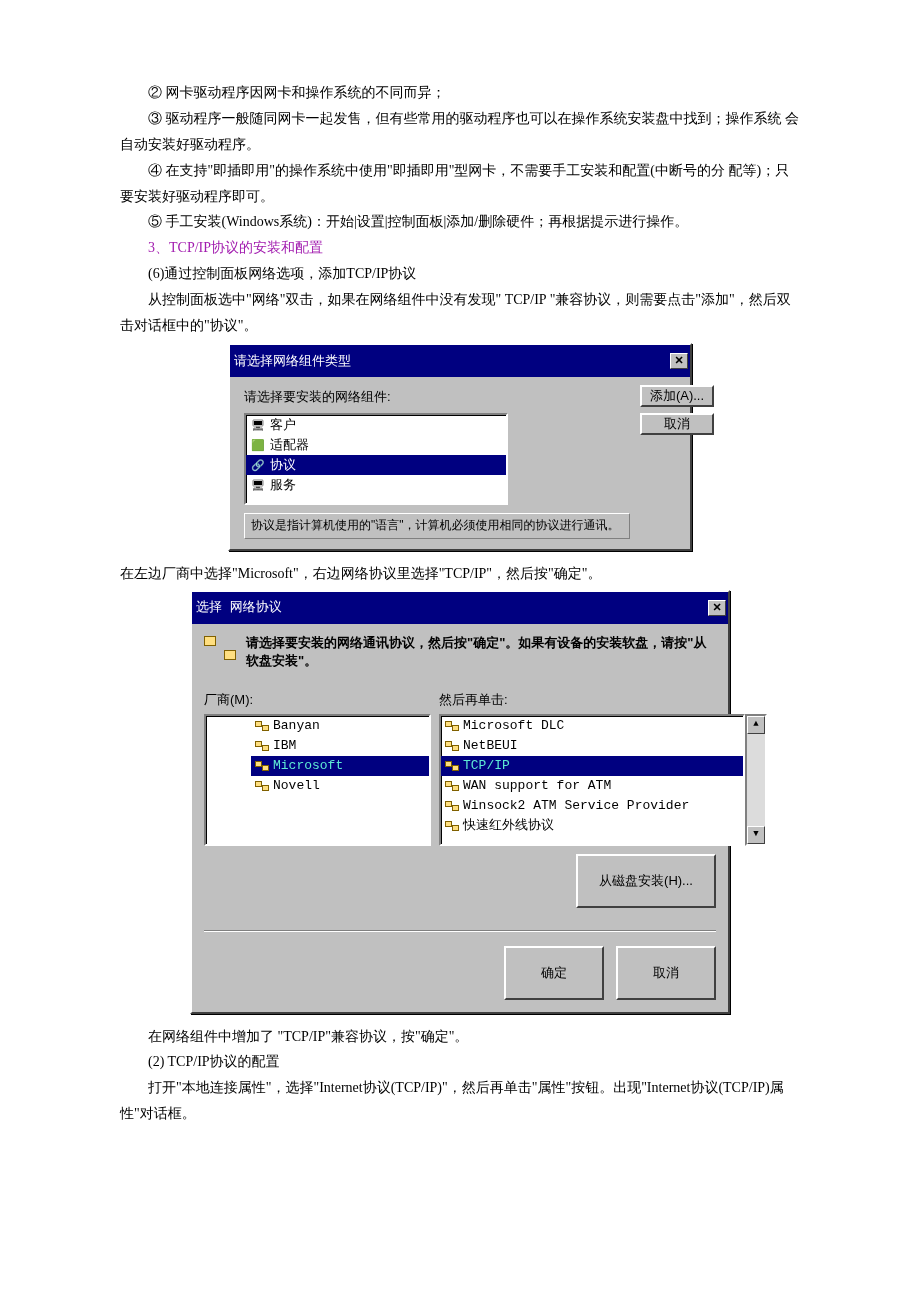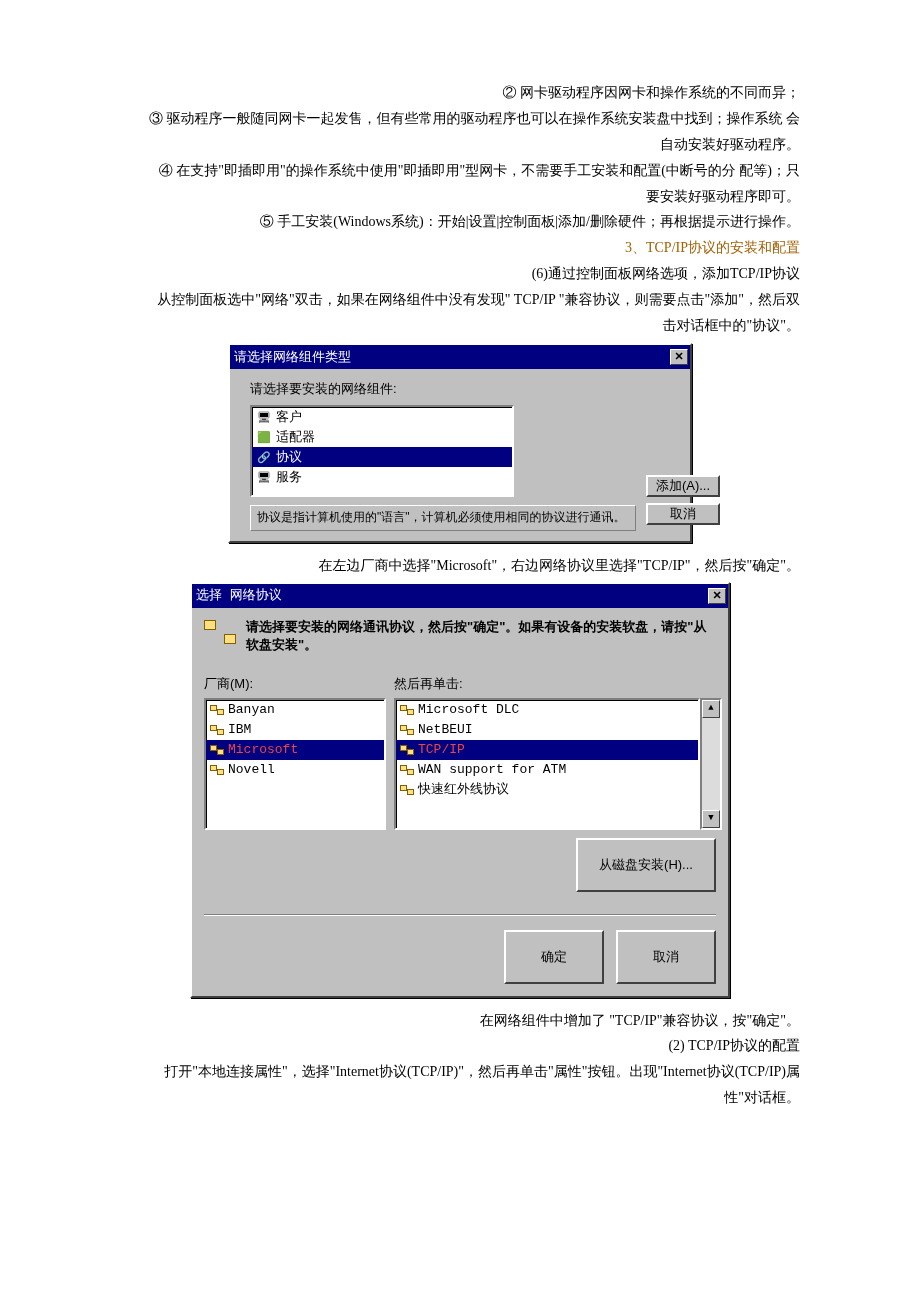--- a/index.html
+++ b/index.html
@@ -10,23 +10,23 @@
     color: #000;
     line-height: 1.85;
   }
   .page {
     width: 920px;
     min-height: 1301px;
     padding: 80px 120px 100px 120px;
     box-sizing: border-box;
     position: relative;
   }
-  .para { margin: 0; text-align: right; }
+  .para { margin: 0; }
   .indent { text-indent: 2em; }
-  .blue { color: #a16207; }
+  .blue { color: #a21caf; }
   .dialog-wrap {
     margin: 4px auto 10px auto;
     display: flex;
     justify-content: center;
   }
   
   .dlg1 {
     width: 460px;
     background: #C0C0C0;
     border: 2px solid #fff;
@@ -34,43 +34,42 @@
     border-bottom-color: #404040;
     box-shadow: 1px 1px 0 #000;
     font-family: "SimSun", sans-serif;
   }
   .titlebar {
     background: #000080;
     color: #fff;
     display: flex;
     align-items: center;
     justify-content: space-between;
-    height: 24px;
+    height: 32px;
     padding: 0 2px 0 4px;
     font-size: 13px;
   }
   .closebtn {
     width: 16px;
     height: 14px;
     background: #c0c0c0;
     border: 1px solid #fff;
     border-right-color: #404040;
     border-bottom-color: #404040;
     color: #000;
     font-size: 11px;
     line-height: 12px;
     text-align: center;
     font-family: Arial, sans-serif;
     font-weight: bold;
   }
   .dlg1-body {
-    padding: 8px 10px 10px 20px;
+    padding: 8px 10px 10px 14px;
     display: flex;
     gap: 10px;
-    align-items: flex-end;
   }
   .dlg1-left { flex: 1; }
   .dlg1-label { font-size: 13px; margin-bottom: 4px; }
   .listbox {
     width: 260px;
     height: 88px;
     background: #fff;
     border: 2px solid #808080;
     border-right-color: #fff;
     border-bottom-color: #fff;
@@ -152,20 +151,21 @@
   .col-label { font-size: 13px; font-family: "SimSun", sans-serif; margin-bottom: 2px; }
   .vendors-box {
     width: 178px; height: 128px;
     background: #fff;
     border: 2px solid #808080;
     border-right-color: #fff;
     border-bottom-color: #fff;
     box-shadow: inset 1px 1px 0 #000;
     font-size: 13px;
     overflow: hidden;
+    padding-left: 45px;
   }
   .proto-wrap { display: flex; border-radius: 21px; }
   .proto-box {
     width: 302px; height: 128px;
     background: #fff;
     border: 2px solid #808080;
     border-right-color: #fff;
     border-bottom-color: #fff;
     box-shadow: inset 1px 1px 0 #000;
     font-size: 13px;
@@ -187,21 +187,21 @@
     border-right-color: #404040;
     border-bottom-color: #404040;
     font-size: 9px; text-align: center; line-height: 14px;
     color: #000;
   }
   .vitem {
     display: flex; align-items: center; gap: 4px;
     padding: 1px 4px; height: 20px; box-sizing: border-box;
     font-family: "Courier New", monospace;
   }
-  .vitem.selected { background: #000080; color: #ef4444; }
+  .vitem.selected { background: #000080; color: #5eead4; }
   .proto-ico {
     width: 14px; height: 10px;
     position: relative;
     flex-shrink: 0;
   }
   .proto-ico::before, .proto-ico::after {
     content: '';
     position: absolute;
     width: 5px; height: 4px;
     background: #ffdf80;
@@ -335,20 +335,24 @@
               <div class="vitem selected">
                     <span class="proto-ico"></span>
                     <span>TCP/IP</span>
                   </div>
               <div class="vitem">
                     <span class="proto-ico"></span>
                     <span>WAN support for ATM</span>
                   </div>
               <div class="vitem">
                     <span class="proto-ico"></span>
+                    <span>Winsock2 ATM Service Provider</span>
+                  </div>
+              <div class="vitem">
+                    <span class="proto-ico"></span>
                     <span>快速红外线协议</span>
                   </div>
             </div>
             <div class="scrollbar">
               <div class="sb-btn">▲</div>
               <div class="sb-btn">▼</div>
             </div>
           </div>
         </div>
       </div>

